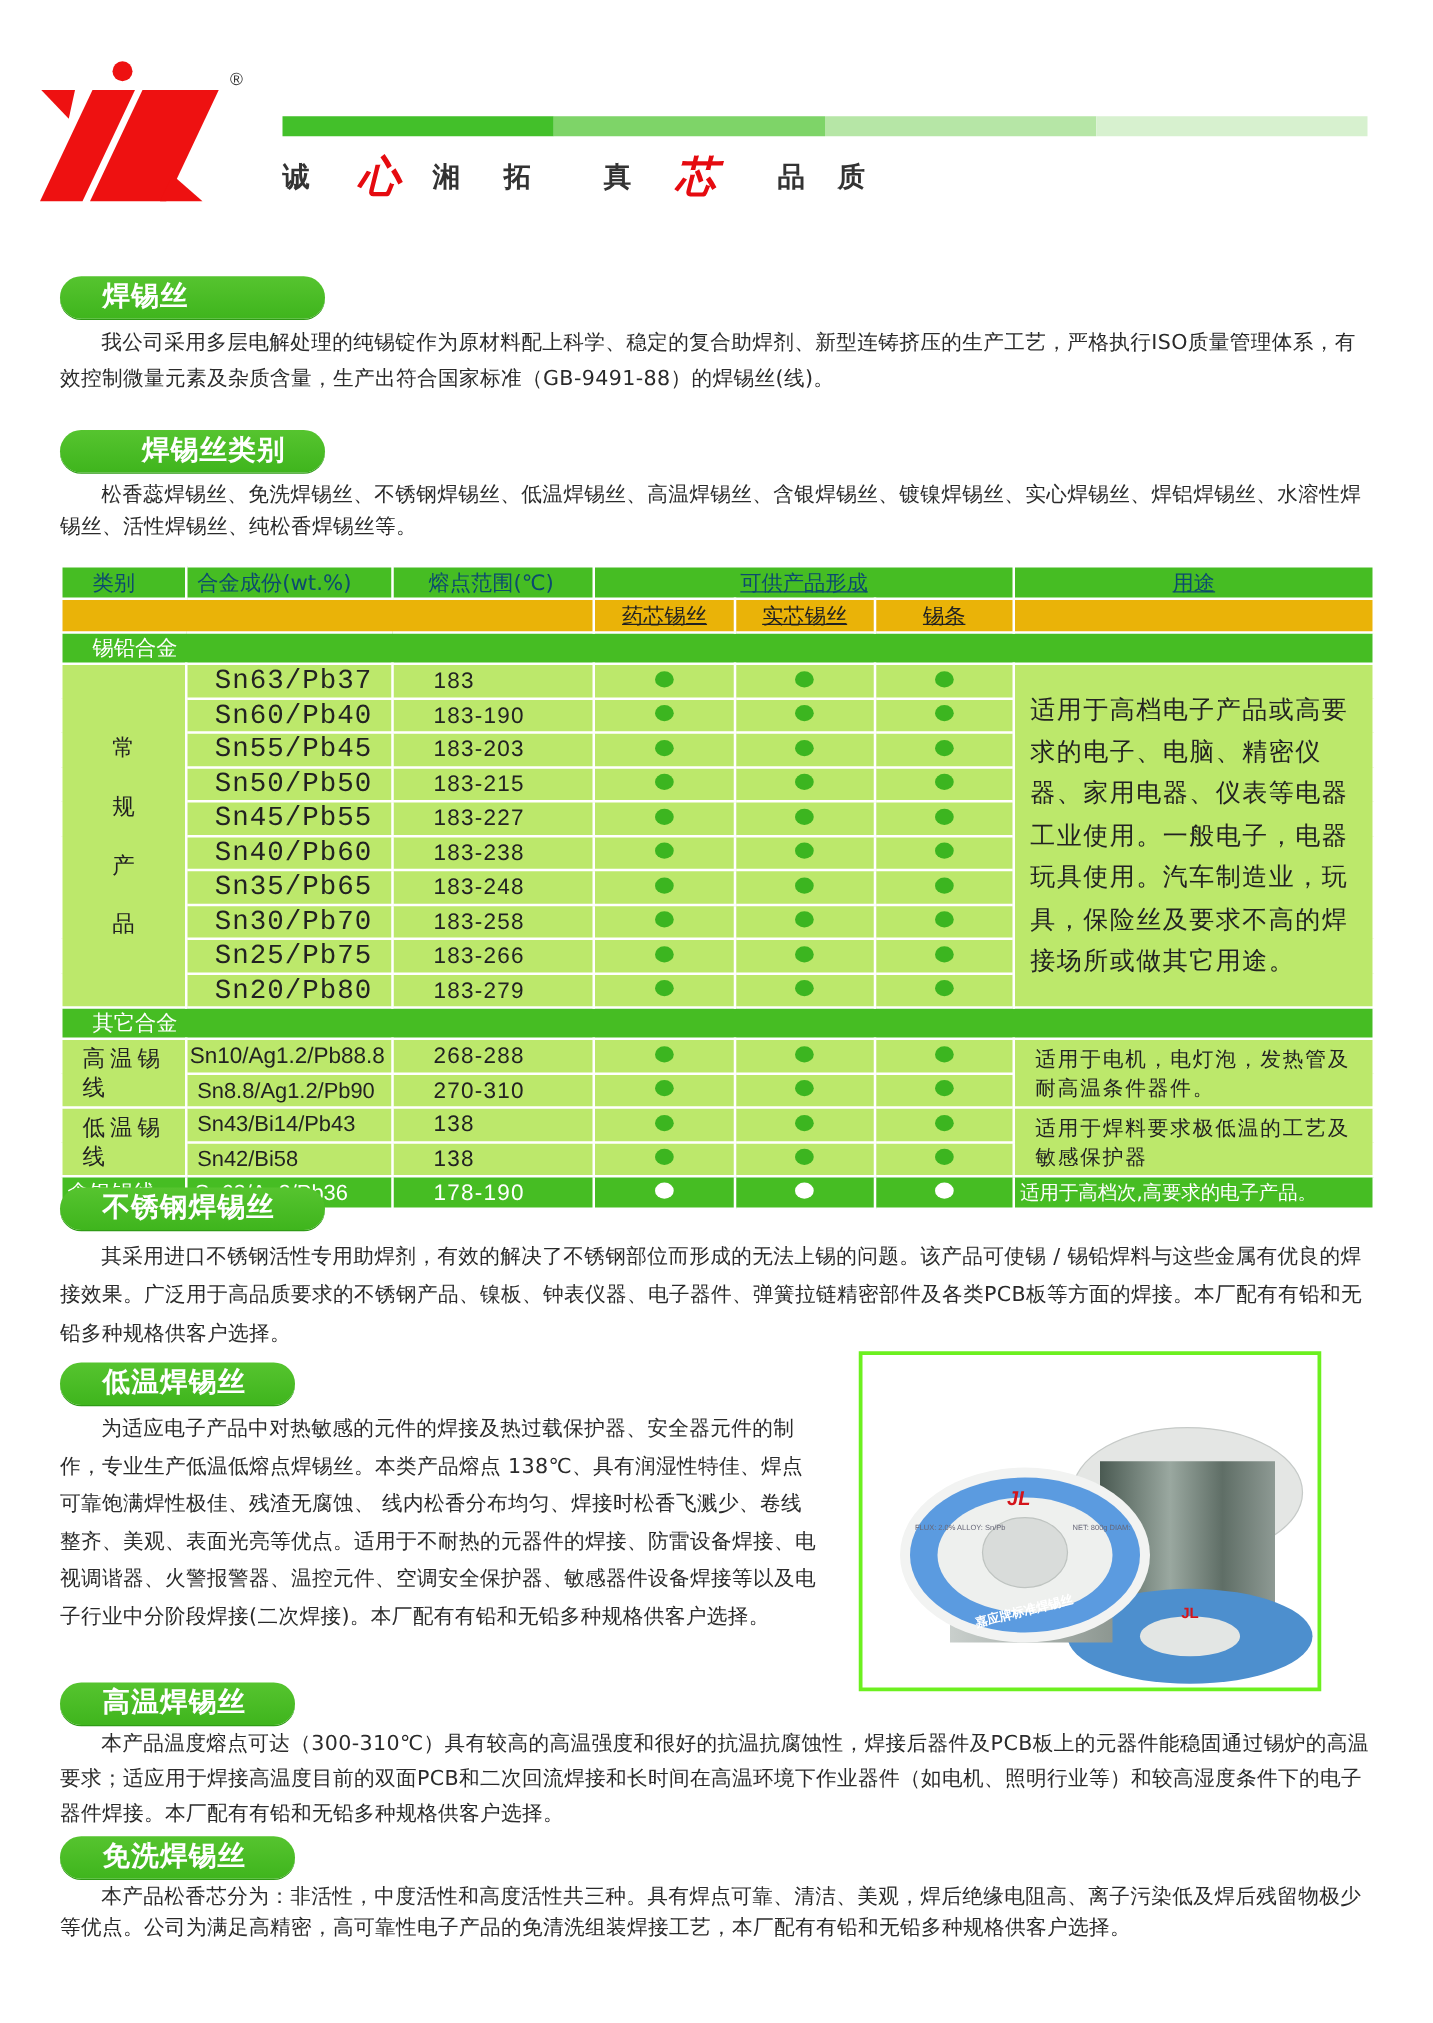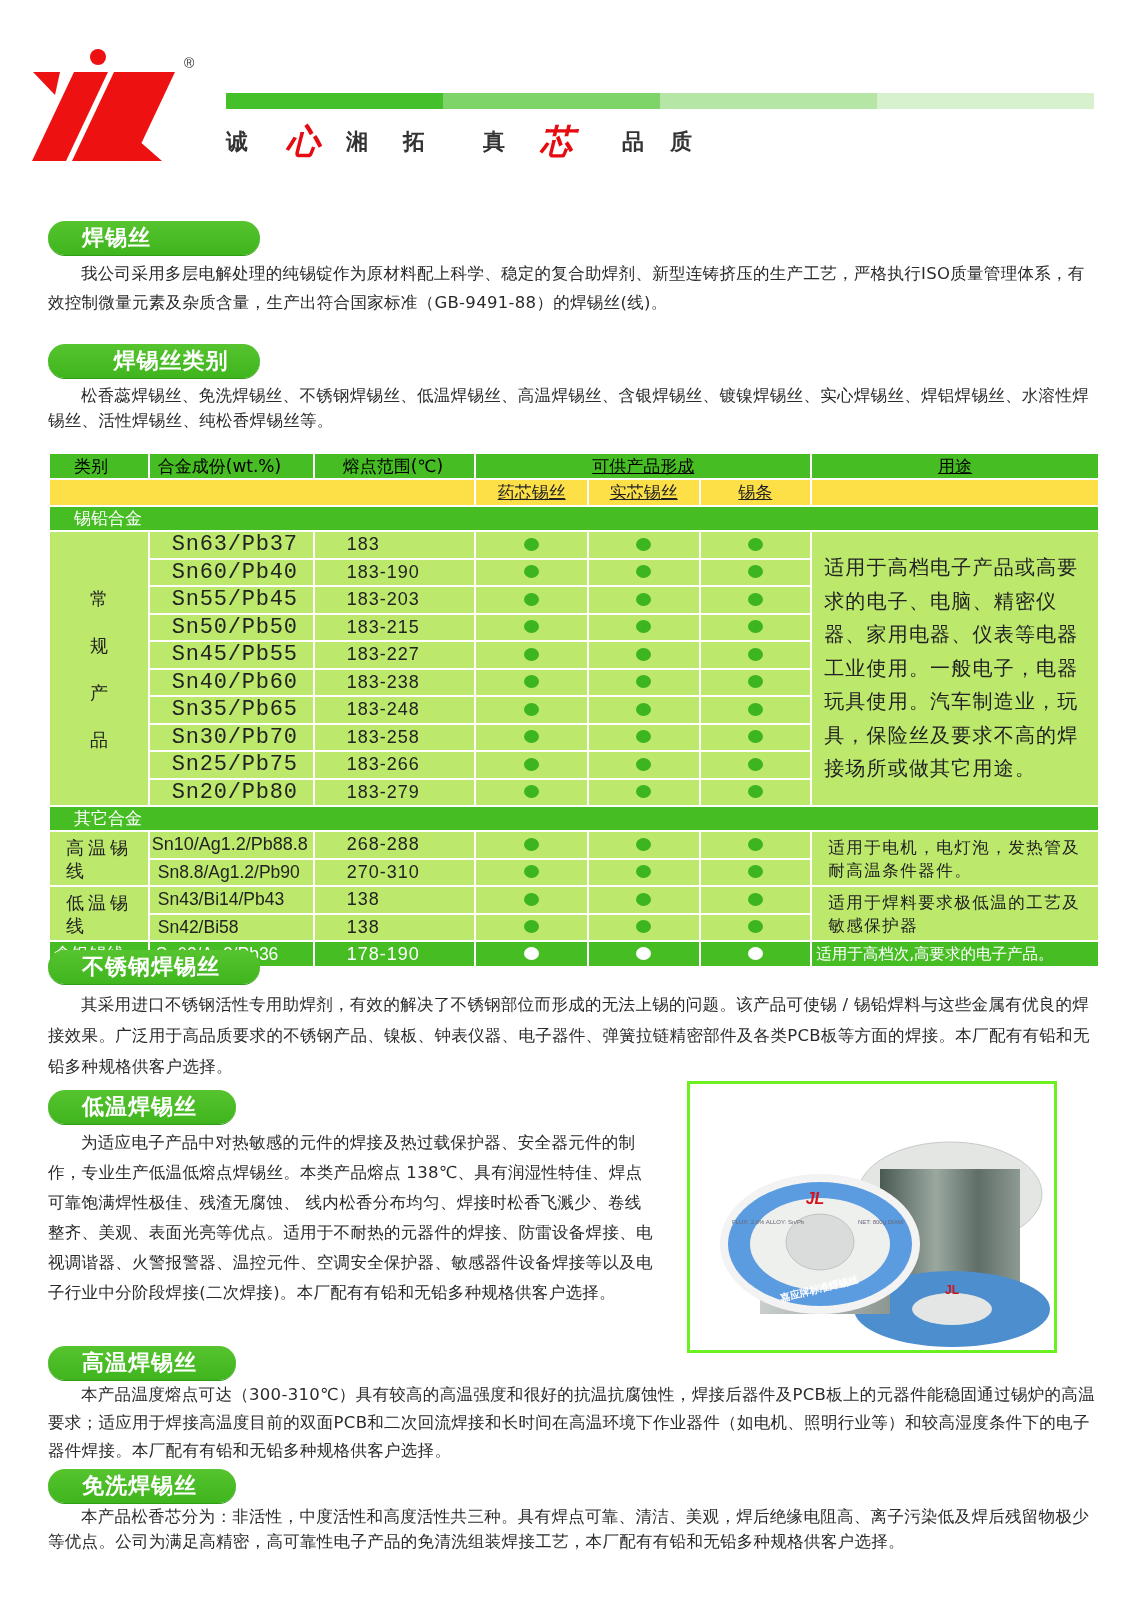--- a/index.html
+++ b/index.html
@@ -17,22 +17,22 @@
 
   
   .pill { position: absolute; left: 48px; height: 34px; border-radius: 17px; background: linear-gradient(#56c42f, #3fb51d); color: #fff; font-weight: bold; font-size: 22px; line-height: 34px; padding-left: 34px; letter-spacing: 1px; box-shadow: 0 1px 0 #2f9b16; }
 
   .para { position: absolute; left: 48px; font-size: 16.5px; color: #2a2a2a; letter-spacing: 0.3px; }
   .para p { text-indent: 2em; }
 
   
   .tbl { position: absolute; left: 48px; top: 452px; width: 1052px; border-collapse: collapse; font-size: 17px; }
   .tbl td { border: 2px solid #ffffff; color: #222; padding: 0; height: 27.5px; vertical-align: middle; }
-  .tbl .hdr td { background: #46bd23; color: #000000; height: 26px; }
-  .tbl .sub td { background: #fde047; height: 27px; }
+  .tbl .hdr td { background: #46bd23; color: #0c4a6e; height: 26px; }
+  .tbl .sub td { background: #eab308; height: 27px; }
   .tbl .grp td { background: #46bd23; color: #fff; height: 24px; padding-left: 24px; }
   .tbl .row td { background: #bce86b; }
   .tbl .ag td { background: #46bd23; color: #fff; height: 24px; }
   .c { text-align: center; text-decoration: underline; }
   .alloy { padding-left: 22px !important; font-family: Liberation Mono, monospace; letter-spacing: 0.8px; font-size: 22px; }
   .melt { padding-left: 32px !important; font-family: "Liberation Sans", sans-serif; letter-spacing: 1px; font-size: 18px; }
   .dot { display: inline-block; width: 15px; height: 13px; border-radius: 50%; background: #3cb520; }
   .ag .dot { background: #ffffff; }
   .cat-vert { text-align: center; font-size: 18px; line-height: 47px; }
   .usage { padding: 0 8px 0 12px !important; font-size: 20px; line-height: 33.5px; letter-spacing: 1.2px; }

